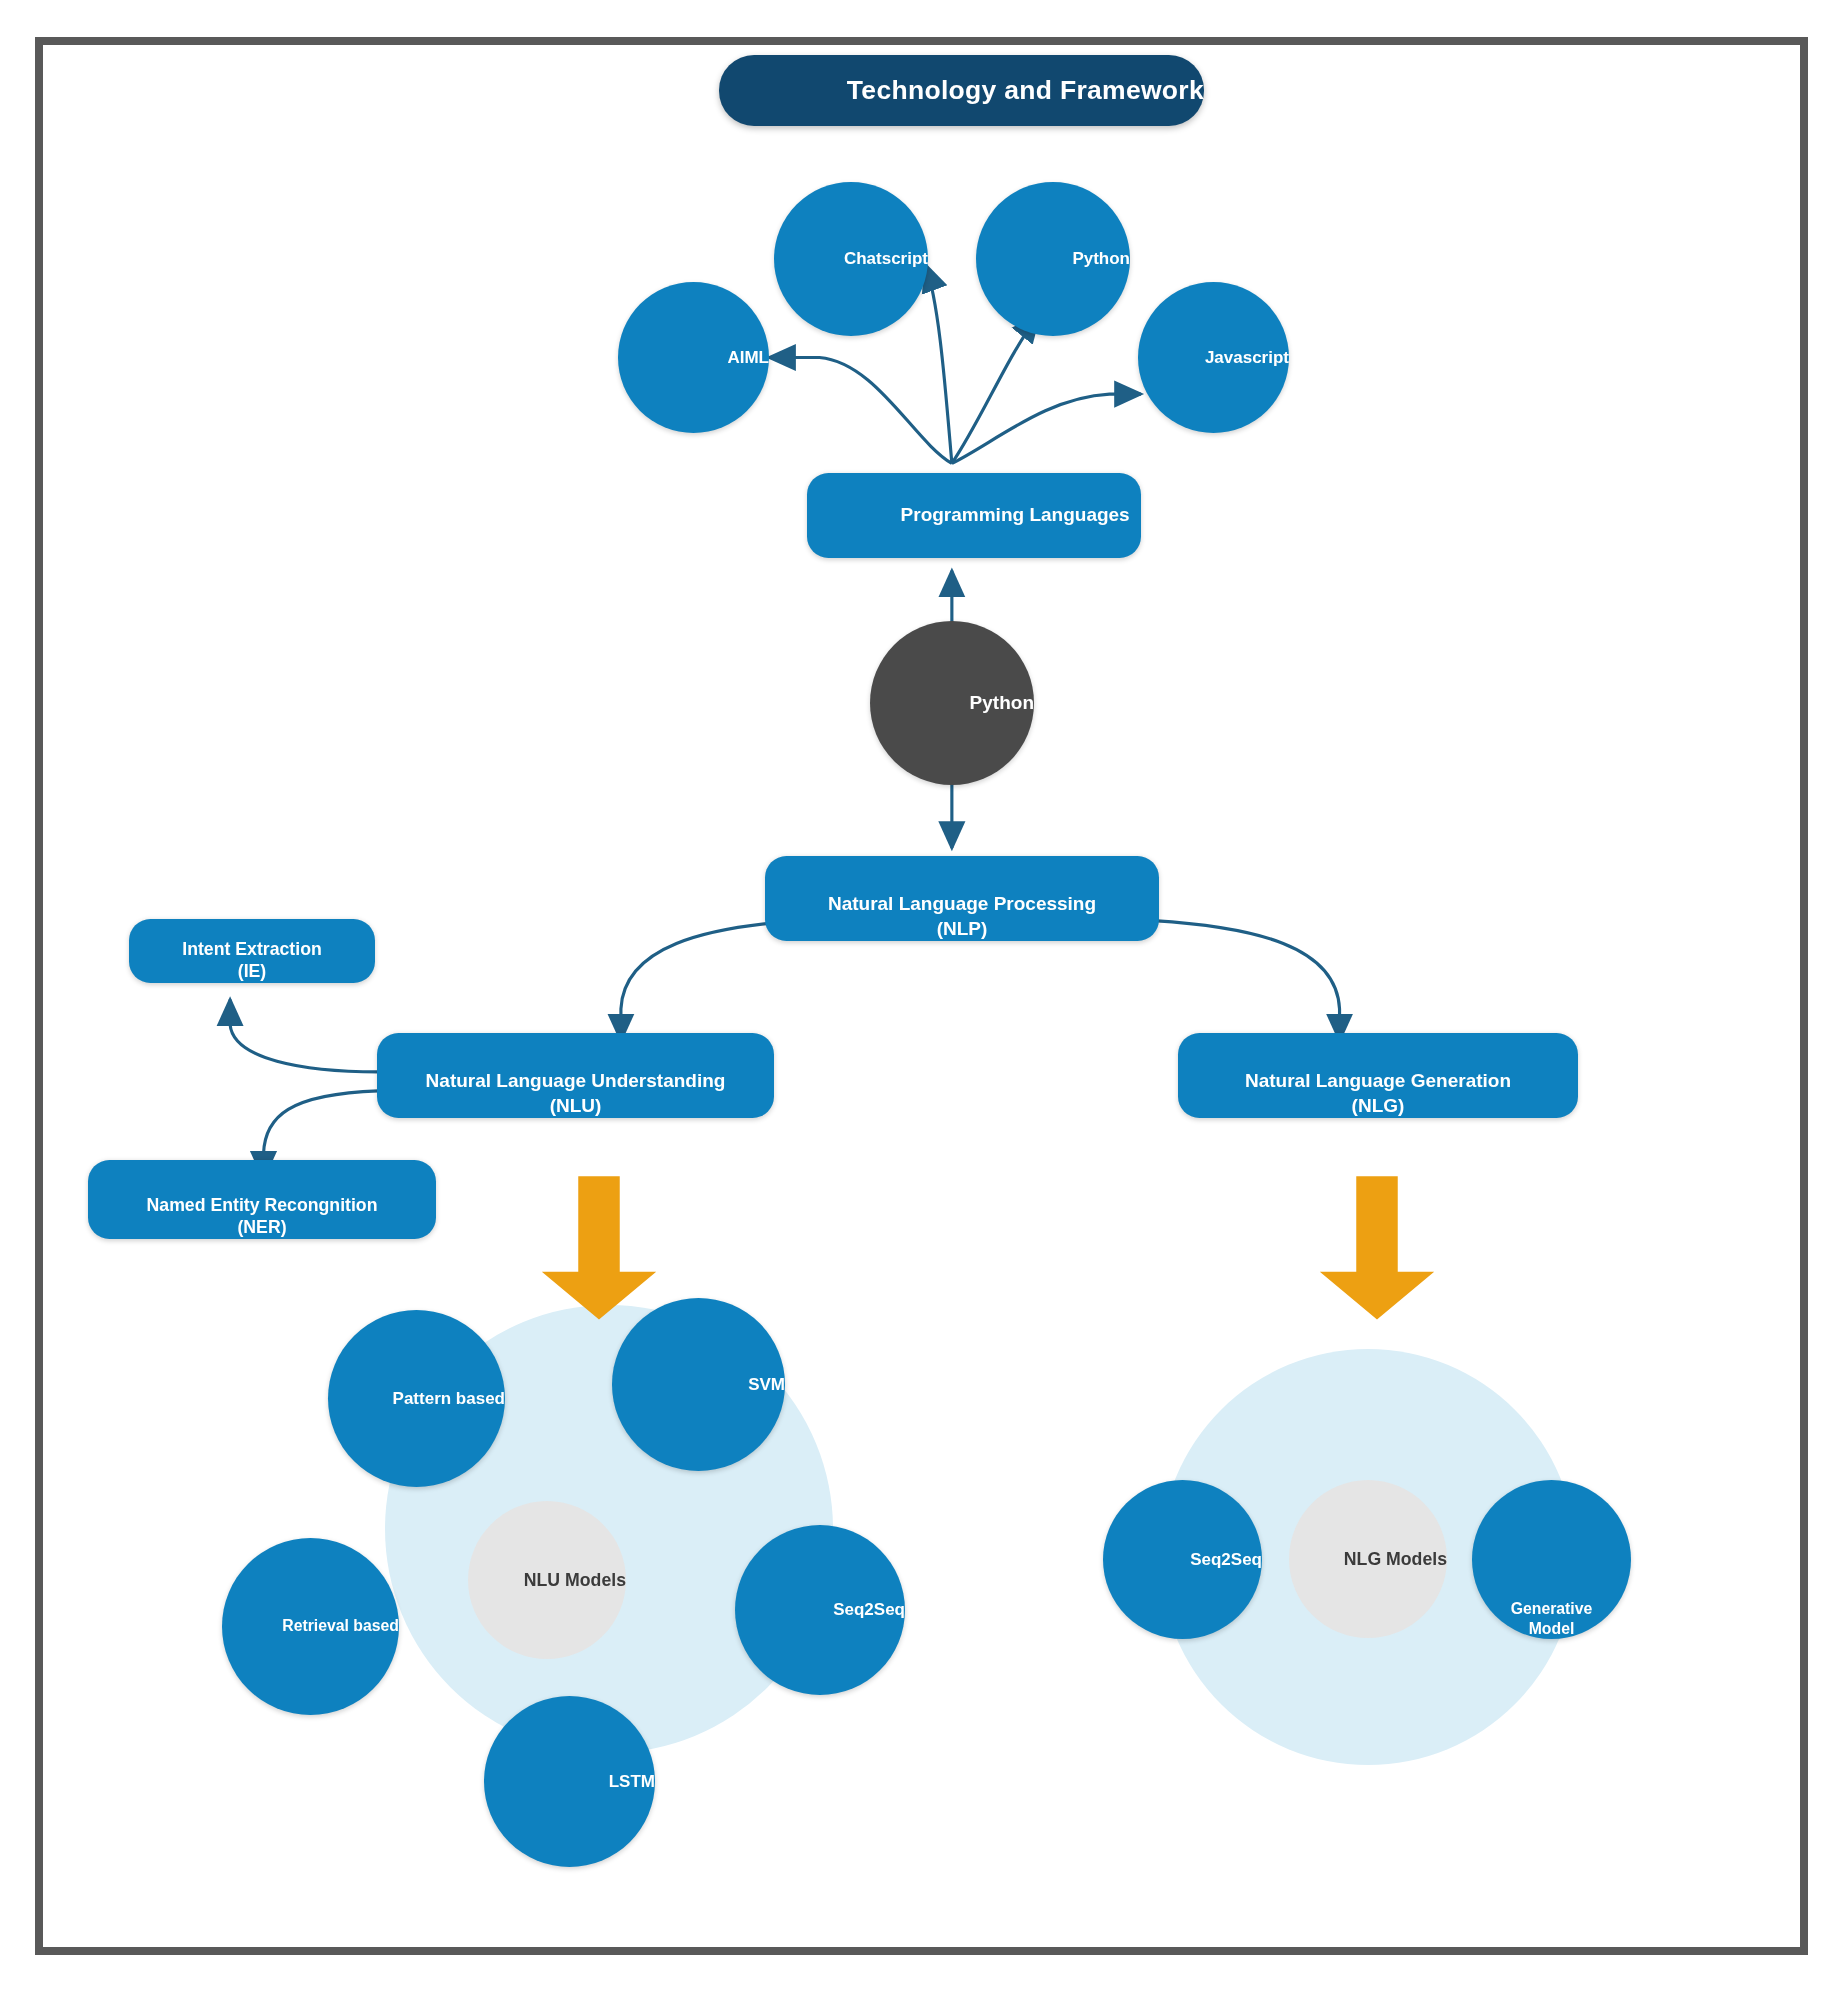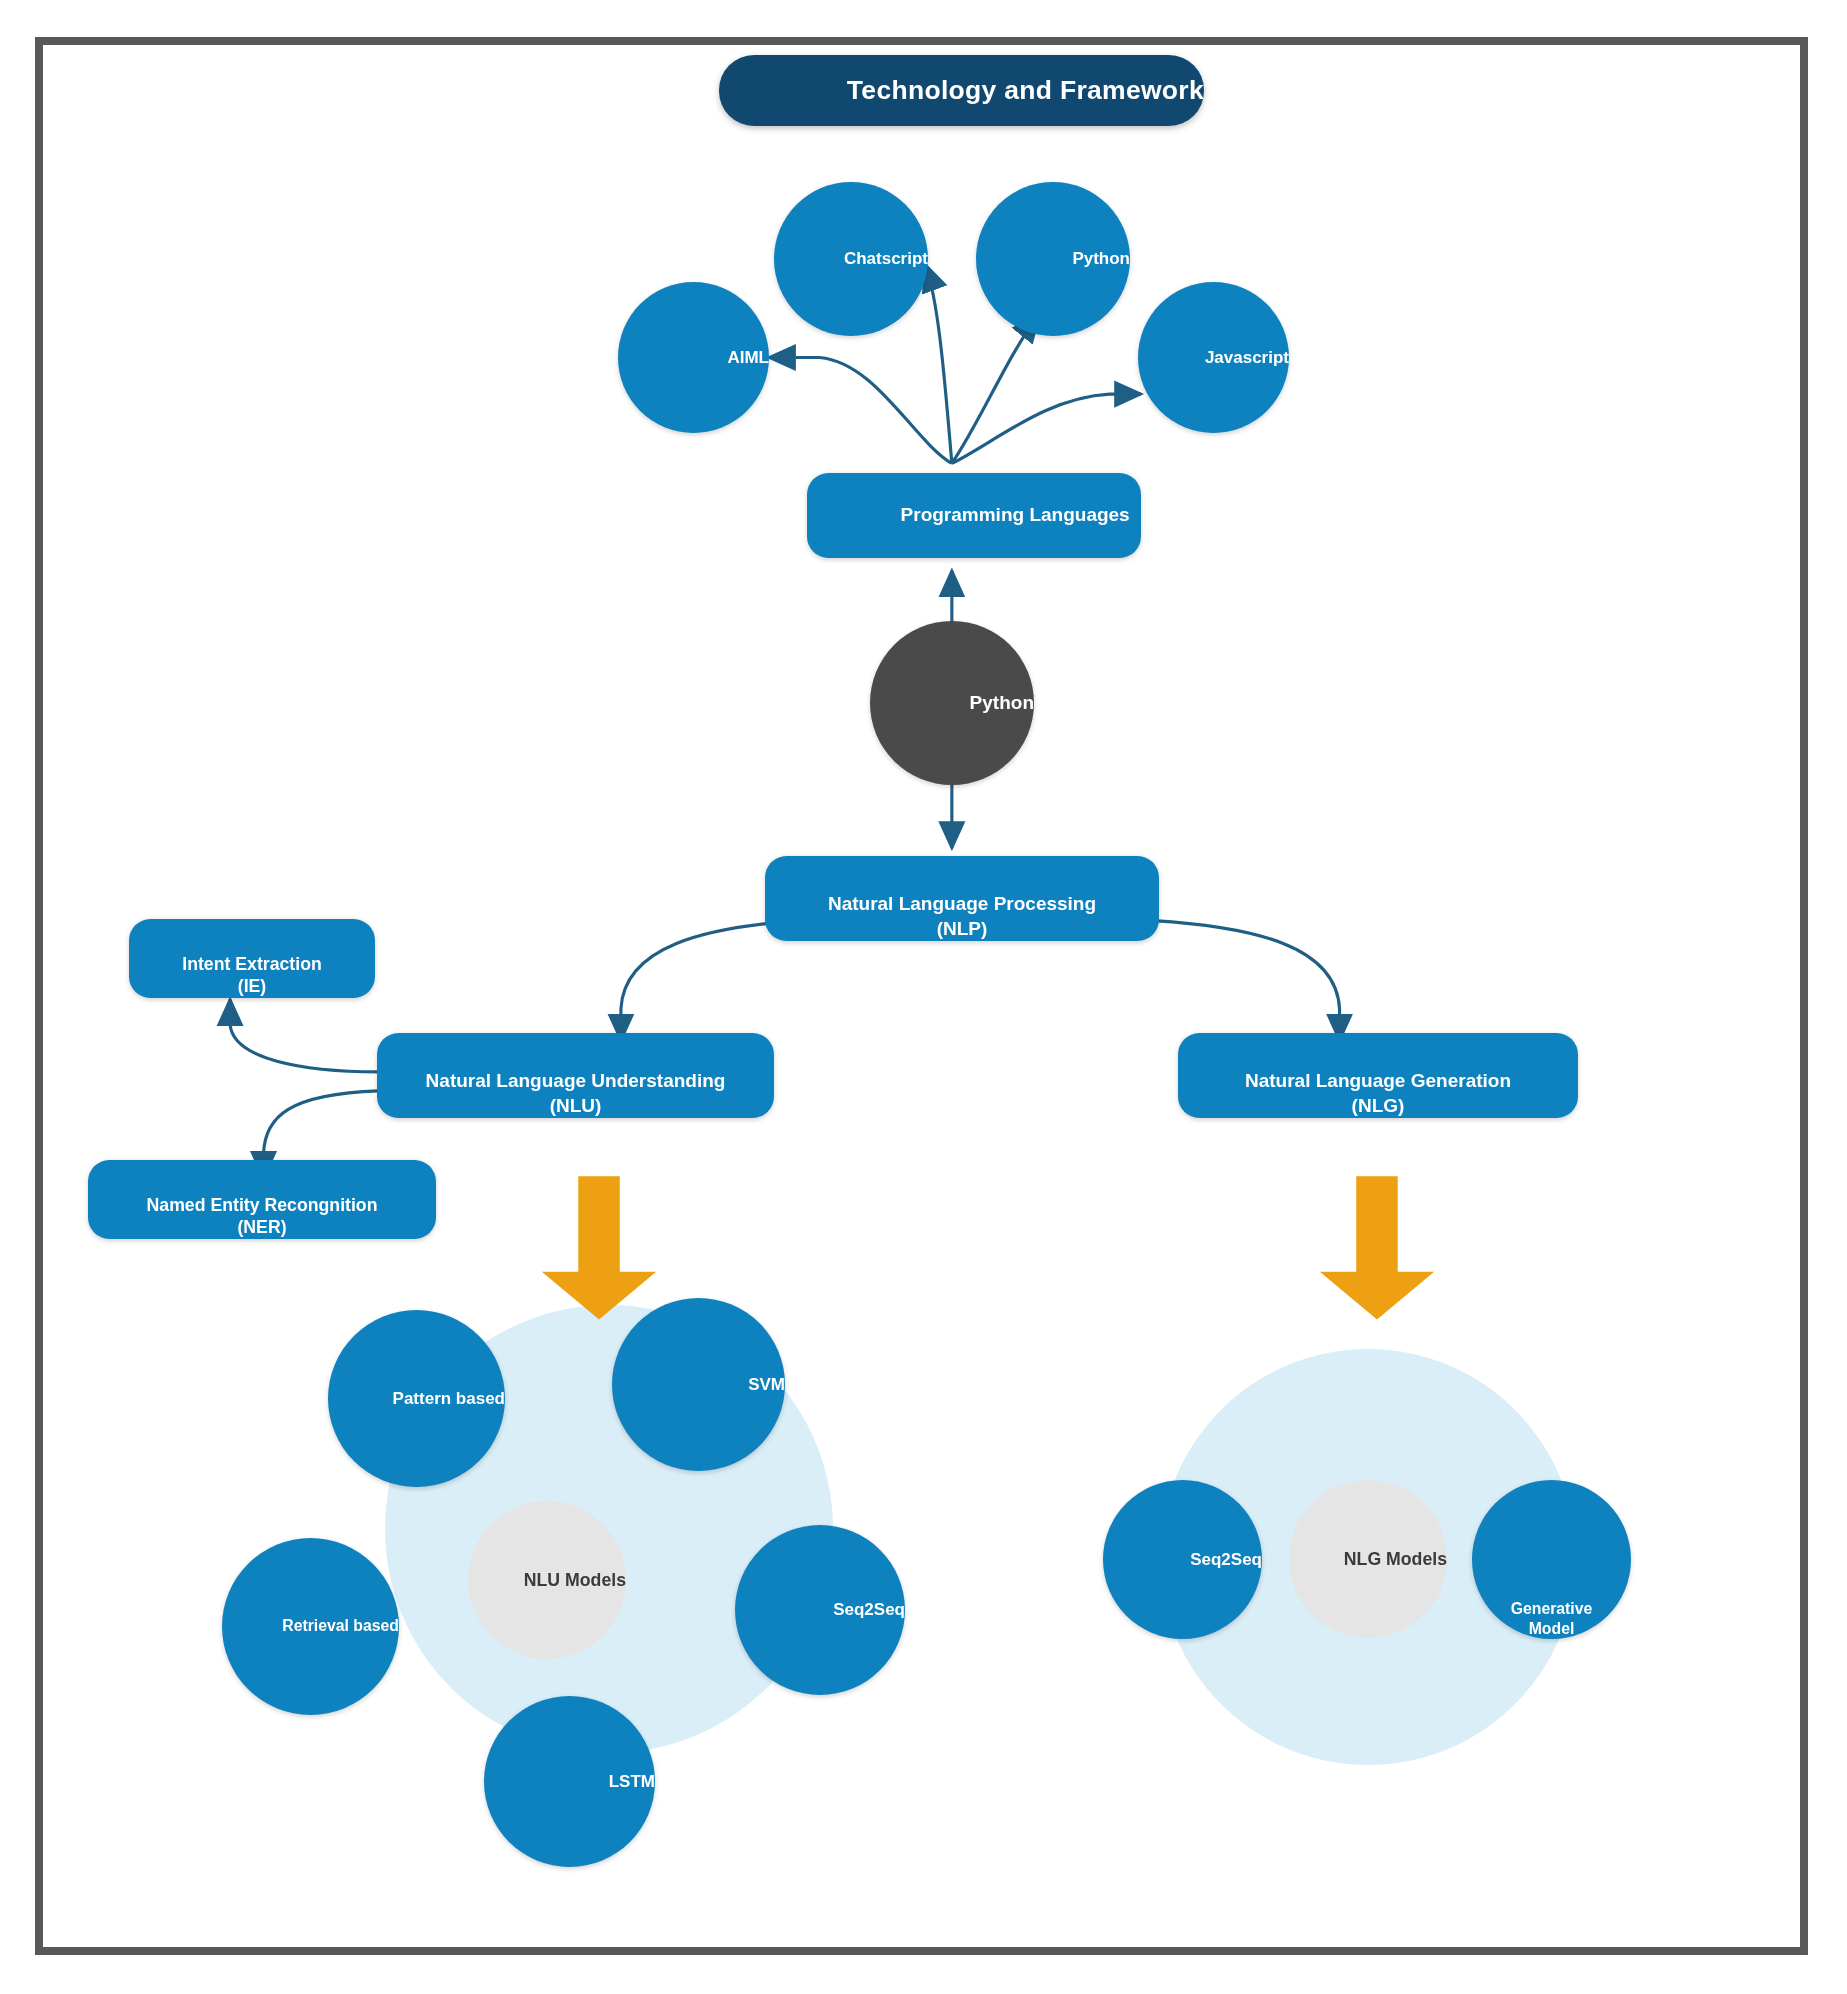--- a/index.html
+++ b/index.html
@@ -180,21 +180,21 @@
 
     <div class="node circle dark" style="left:870px; top:621px; width:164px; height:164px;">
       <span class="lbl">Python</span>
     </div>
 
     <div class="node rbox" style="left:765px; top:856px; width:394px; height:85px; flex-direction:column;">
       <span class="lbl">Natural Language Processing</span>
       <span class="lbl">(NLP)</span>
     </div>
 
-    <div class="node rbox small" style="left:129px; top:919px; width:246px; height:79px; flex-direction:column;">
+    <div class="node rbox small" style="left:129px; top:919px; width:246px; height:64px; flex-direction:column;">
       <span class="lbl">Intent Extraction</span>
       <span class="lbl">(IE)</span>
     </div>
 
     <div class="node rbox small" style="left:88px; top:1160px; width:348px; height:79px; flex-direction:column;">
       <span class="lbl">Named Entity Recongnition</span>
       <span class="lbl">(NER)</span>
     </div>
 
     <div class="node rbox" style="left:377px; top:1033px; width:397px; height:85px; flex-direction:column;">

